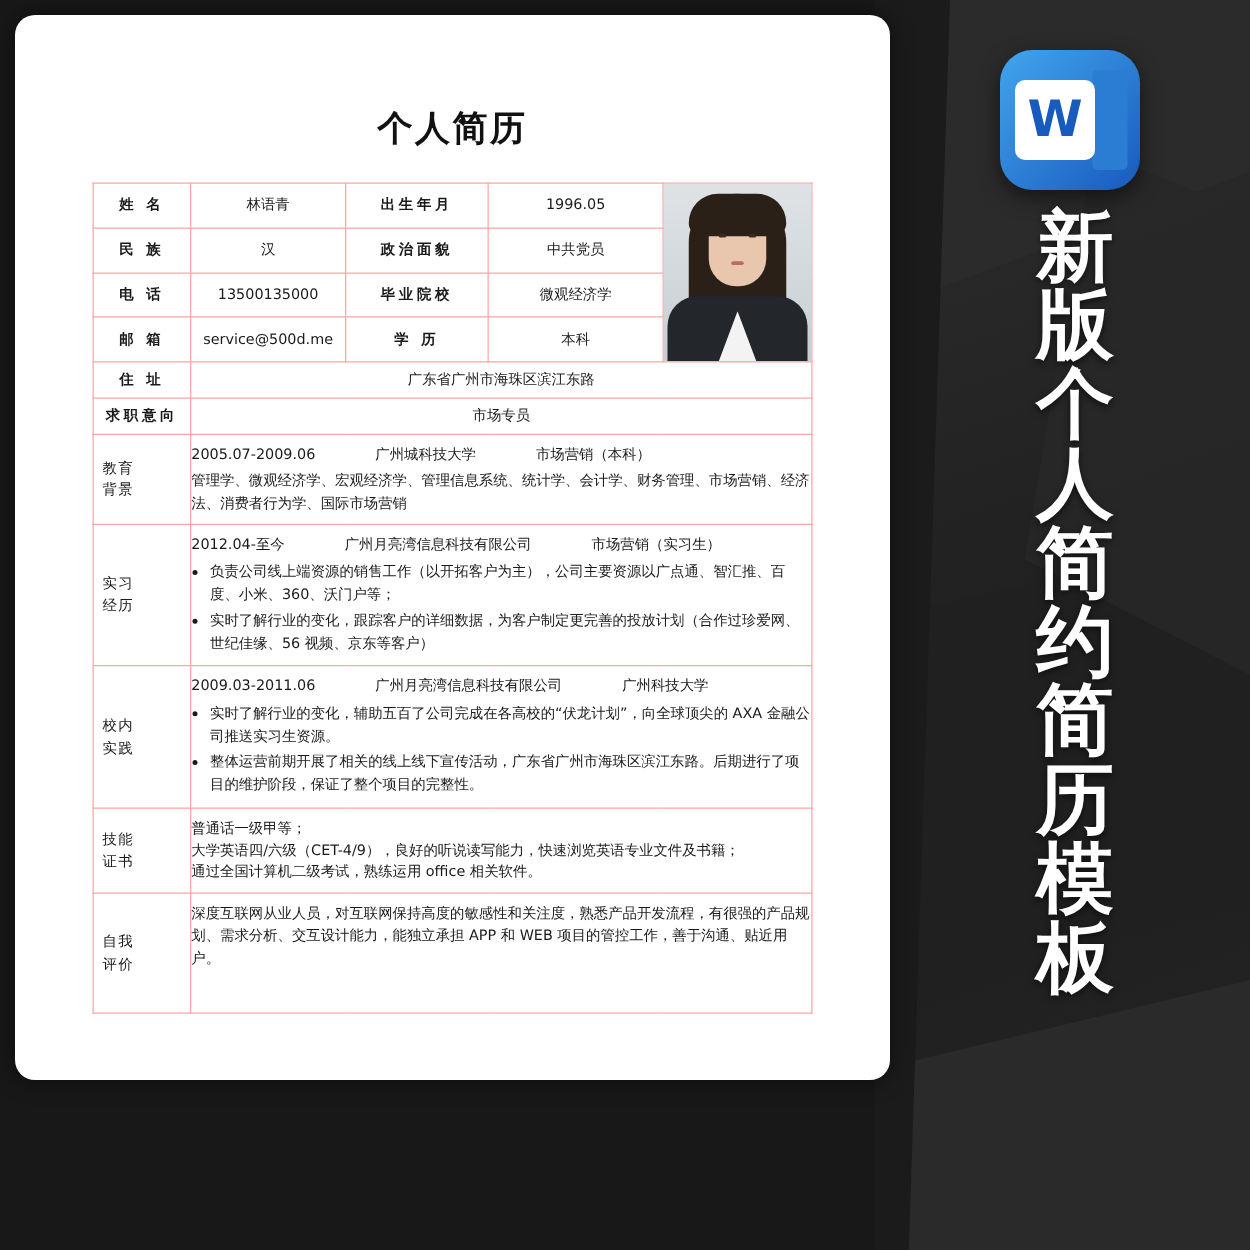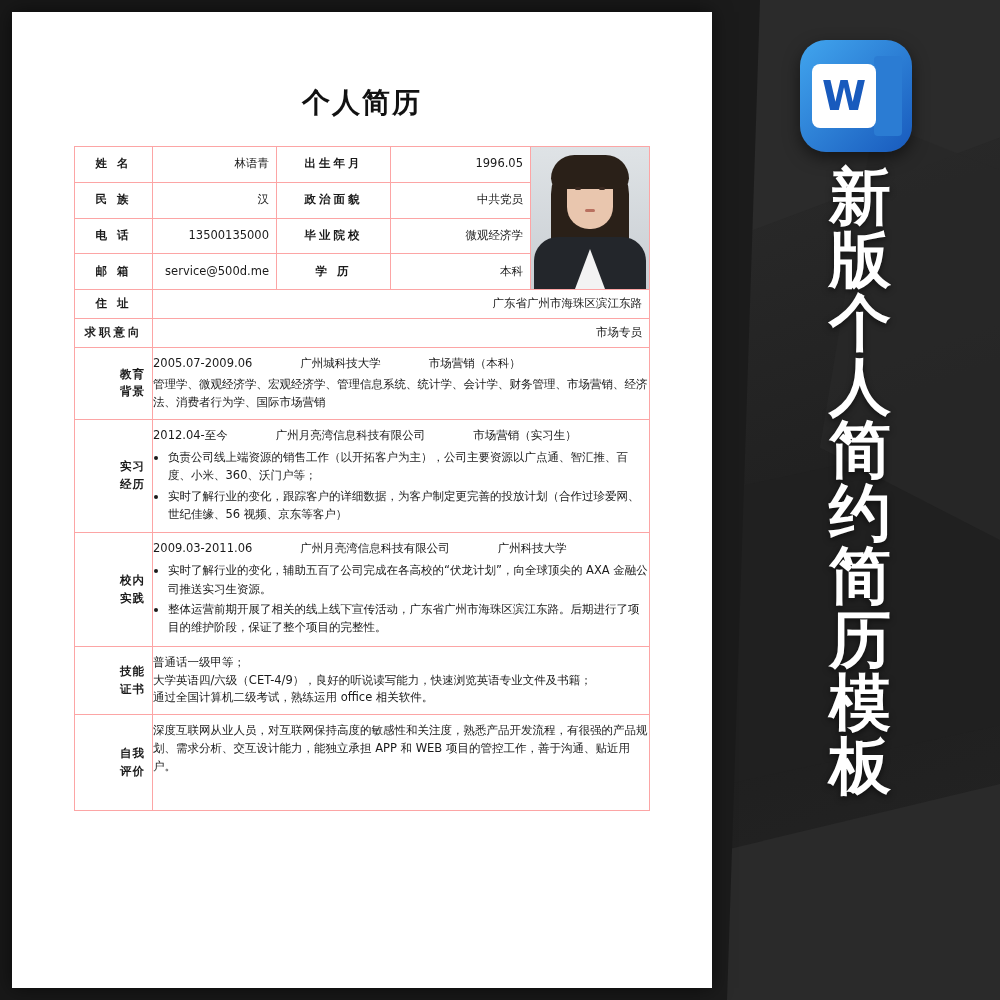--- a/index.html
+++ b/index.html
@@ -32,23 +32,24 @@
         background: #2a2a2a; clip-path: polygon(0 40%, 100% 10%, 100% 100%, 0 100%); }
   .p5 { top: 0; left: 700px; width: 60px; height: 1000px;
         background: #1b1b1b; clip-path: polygon(0 0, 100% 0, 45% 100%, 0 100%); }
   .p6 { top: 120px; left: 820px; width: 180px; height: 420px;
         background: #282828; clip-path: polygon(30% 0, 100% 12%, 100% 100%, 0 78%); opacity: .8; }
 
   
   .paper {
     position: absolute;
     left: 12px; top: 12px;
-    width: 700px; height: 976px;
+    width: 700px; height: 852px;
     background: #ffffff;
     box-shadow: 0 0 18px rgba(0,0,0,.55);
+    border-radius: 16px;
   }
   .doc-title {
     text-align: center;
     font-size: 28px;
     font-weight: bold;
     color: #111;
     letter-spacing: 2px;
     margin-top: 72px;
     font-family: "DejaVu Sans", "Liberation Sans", sans-serif;
   }
@@ -67,24 +68,24 @@
     vertical-align: middle;
     line-height: 1.55;
   }
   .lbl {
     text-align: center;
     font-weight: bold;
     letter-spacing: 3px;
     font-size: 11.5px;
     white-space: nowrap;
   }
-  .ctr { text-align: right; }
+  .ctr { text-align: center; }
   .sec-lbl {
-    text-align: right;
-    font-weight: bold;
+    text-align: left;
+    font-weight: normal;
     letter-spacing: 1px;
     font-size: 12px;
     line-height: 1.7;
     vertical-align: middle;
   }
   .photo-cell { padding: 0 !important; width: 110px; }
   .photo {
     width: 100%; height: 100%;
     min-height: 142px;
     background: linear-gradient(180deg,#dfe3e6 0%, #c9ced3 100%);

